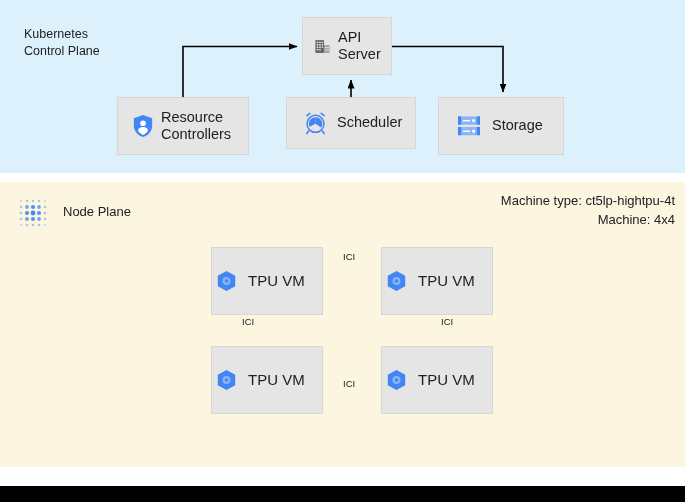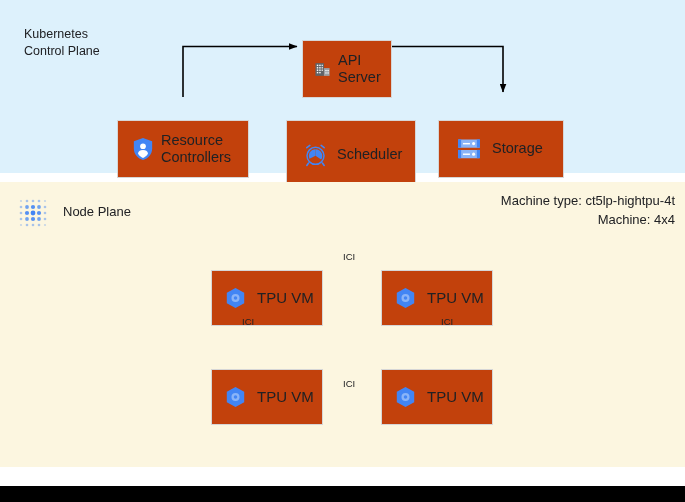--- a/index.html
+++ b/index.html
@@ -40,27 +40,26 @@
   }
   #bottom-bar {
     top: 486px;
     height: 16px;
     background: #000000;
   }
 
   
   .box {
     position: absolute;
-    background: #c2410c;
+    background: #e5e5e5;
     border: 1px solid #d6d6d6;
     box-sizing: border-box;
     display: flex;
     align-items: center;
     justify-content: flex-start;
-    margin-top: 23px;
   }
   .box .box-label {
     font-size: 14.5px;
     color: #202124;
     line-height: 1.18;
     white-space: pre-line;
   }
   .box .icon-slot {
     flex: 0 0 auto;
     display: flex;
@@ -76,35 +75,35 @@
     gap: 7px;
   }
   #resource-controllers-box {
     left: 117px; top: 97px;
     width: 132px; height: 58px;
     padding-left: 14px;
     gap: 7px;
   }
   #scheduler-box {
     left: 286px; top: 97px;
-    width: 130px; height: 70px;
+    width: 130px; height: 52px;
     padding-left: 17px;
     gap: 10px;
   }
   #storage-box {
     left: 438px; top: 97px;
     width: 126px; height: 58px;
     padding-left: 18px;
     gap: 11px;
   }
 
   
   .tpu-box {
-    width: 112px; height: 56px;
-    padding-left: 13px;
+    width: 112px; height: 68px;
+    padding-left: 4px;
     gap: 11px;
   }
   #tpu-vm-1 { left: 211px; top: 247px; }
   #tpu-vm-2 { left: 381px; top: 247px; }
   #tpu-vm-3 { left: 211px; top: 346px; }
   #tpu-vm-4 { left: 381px; top: 346px; }
   .tpu-box .box-label { font-size: 15px; }
 
   
   .section-title {

